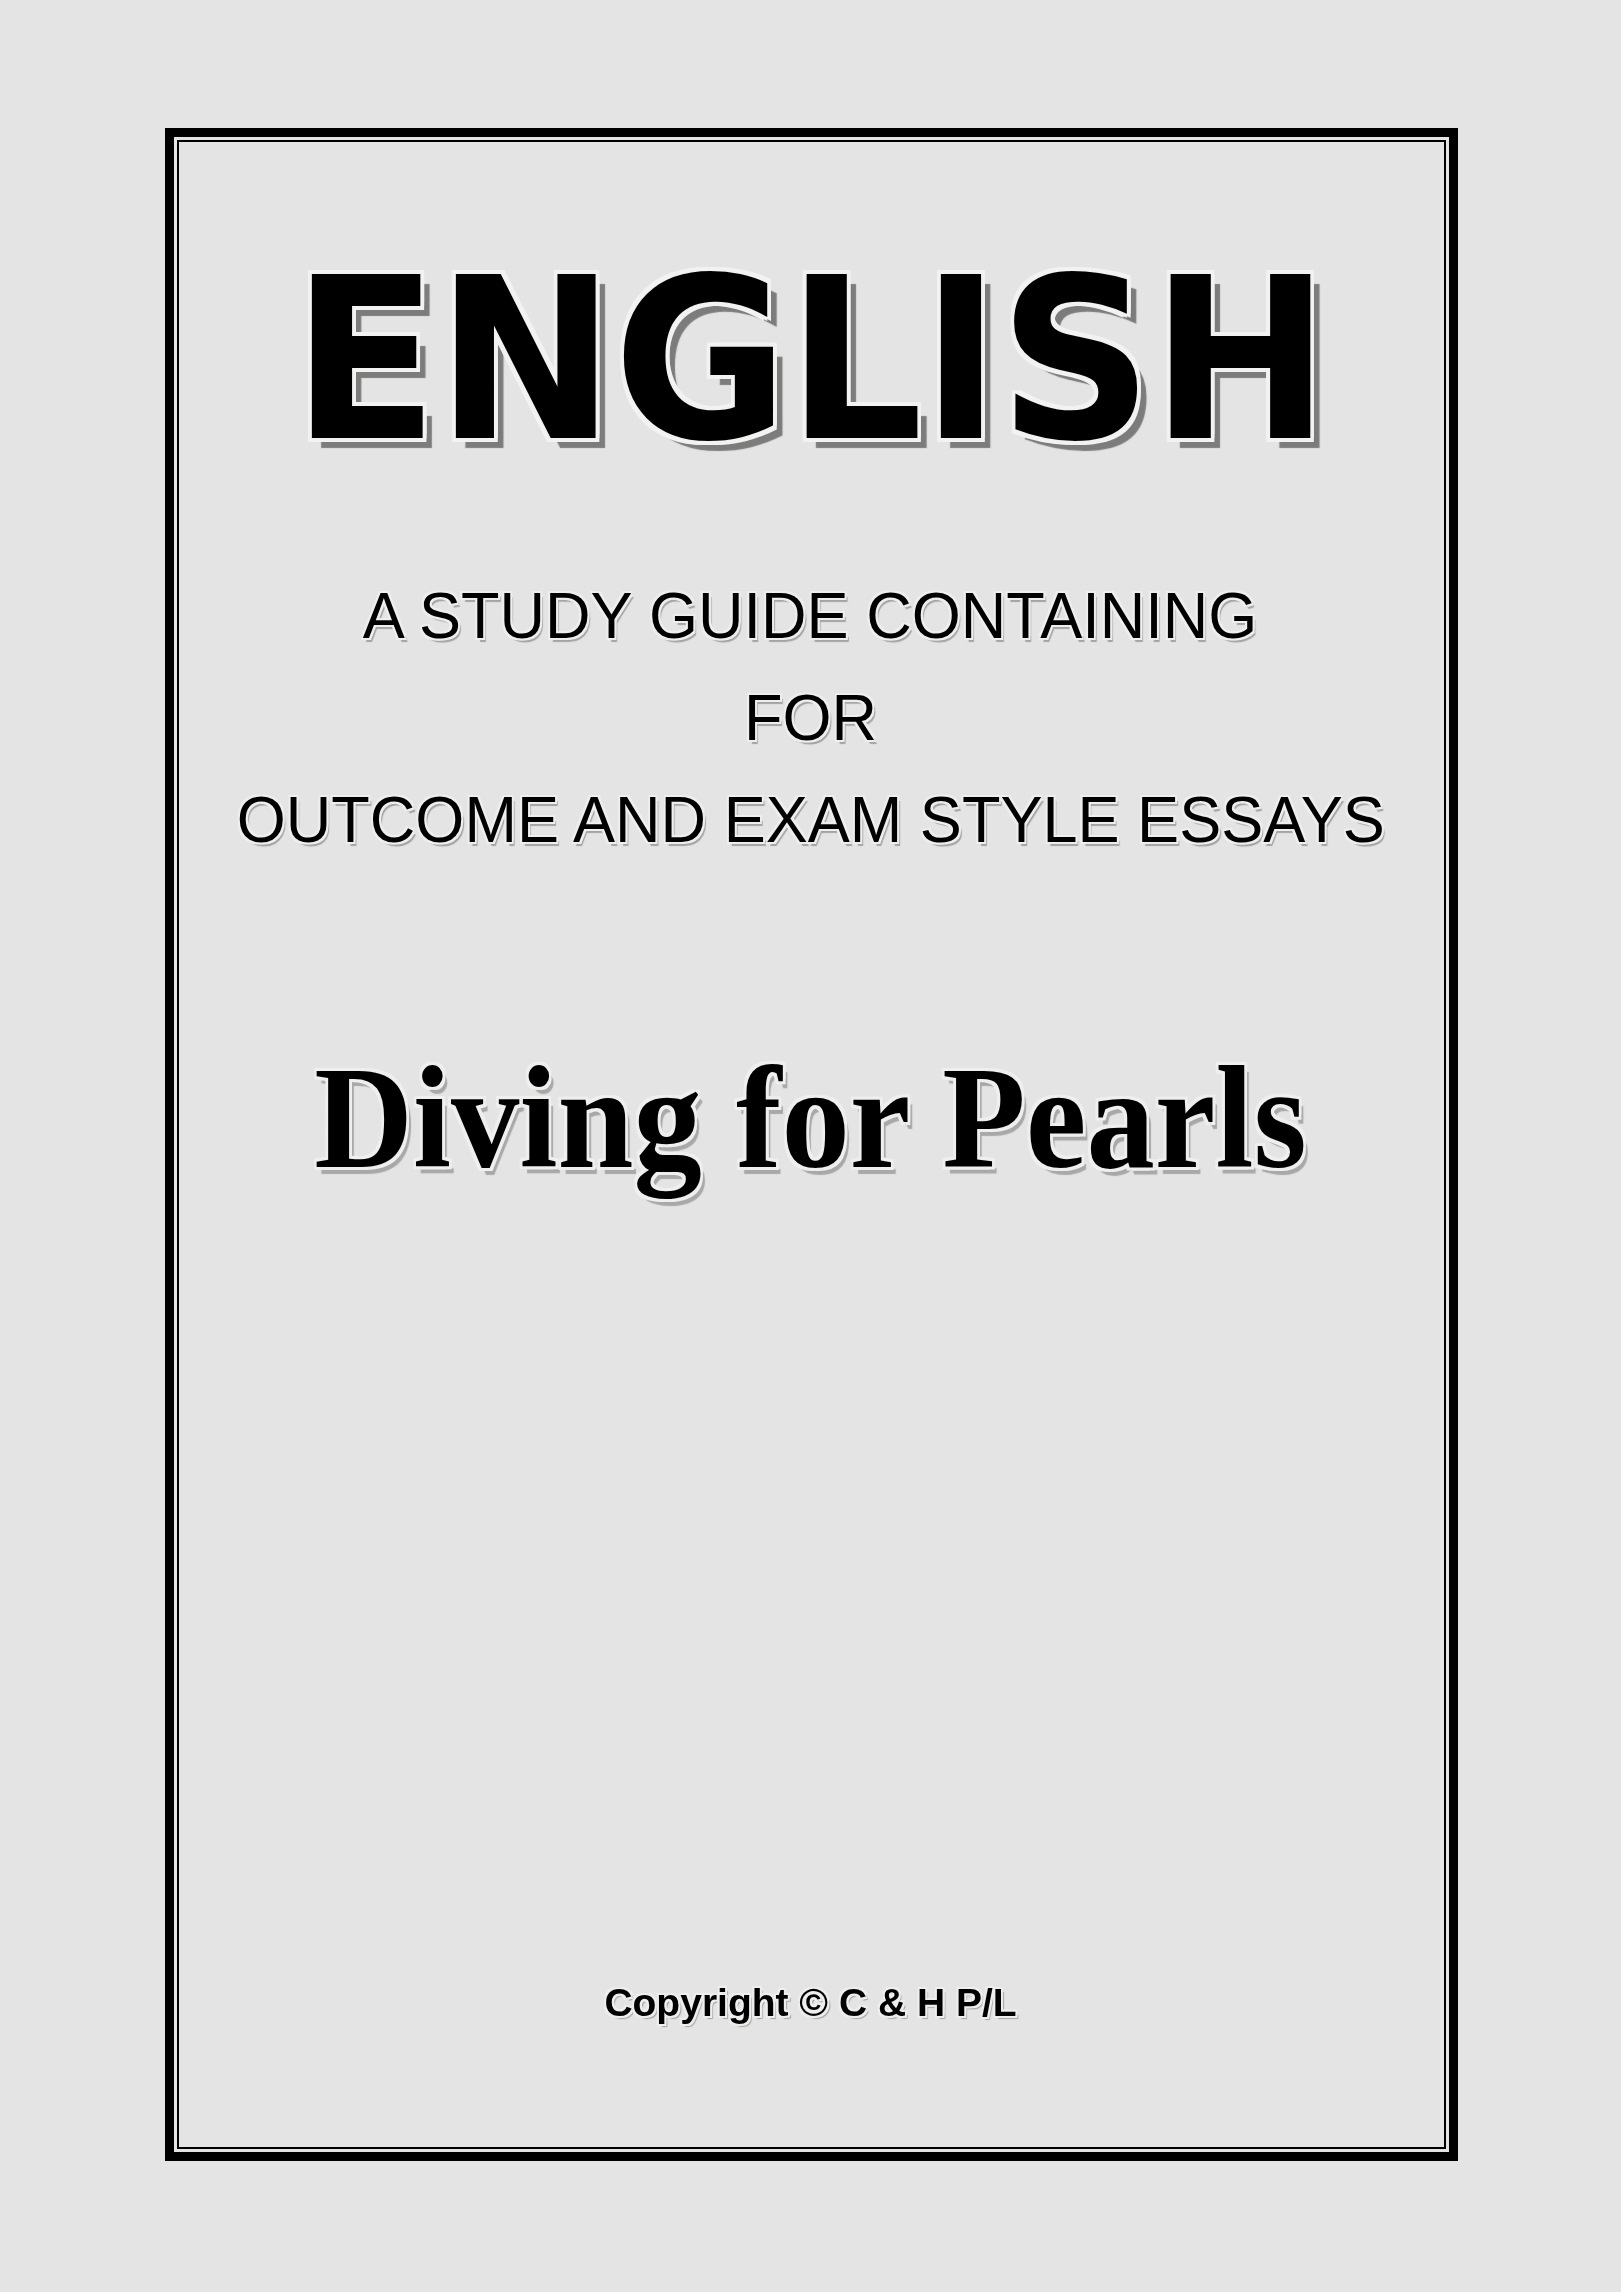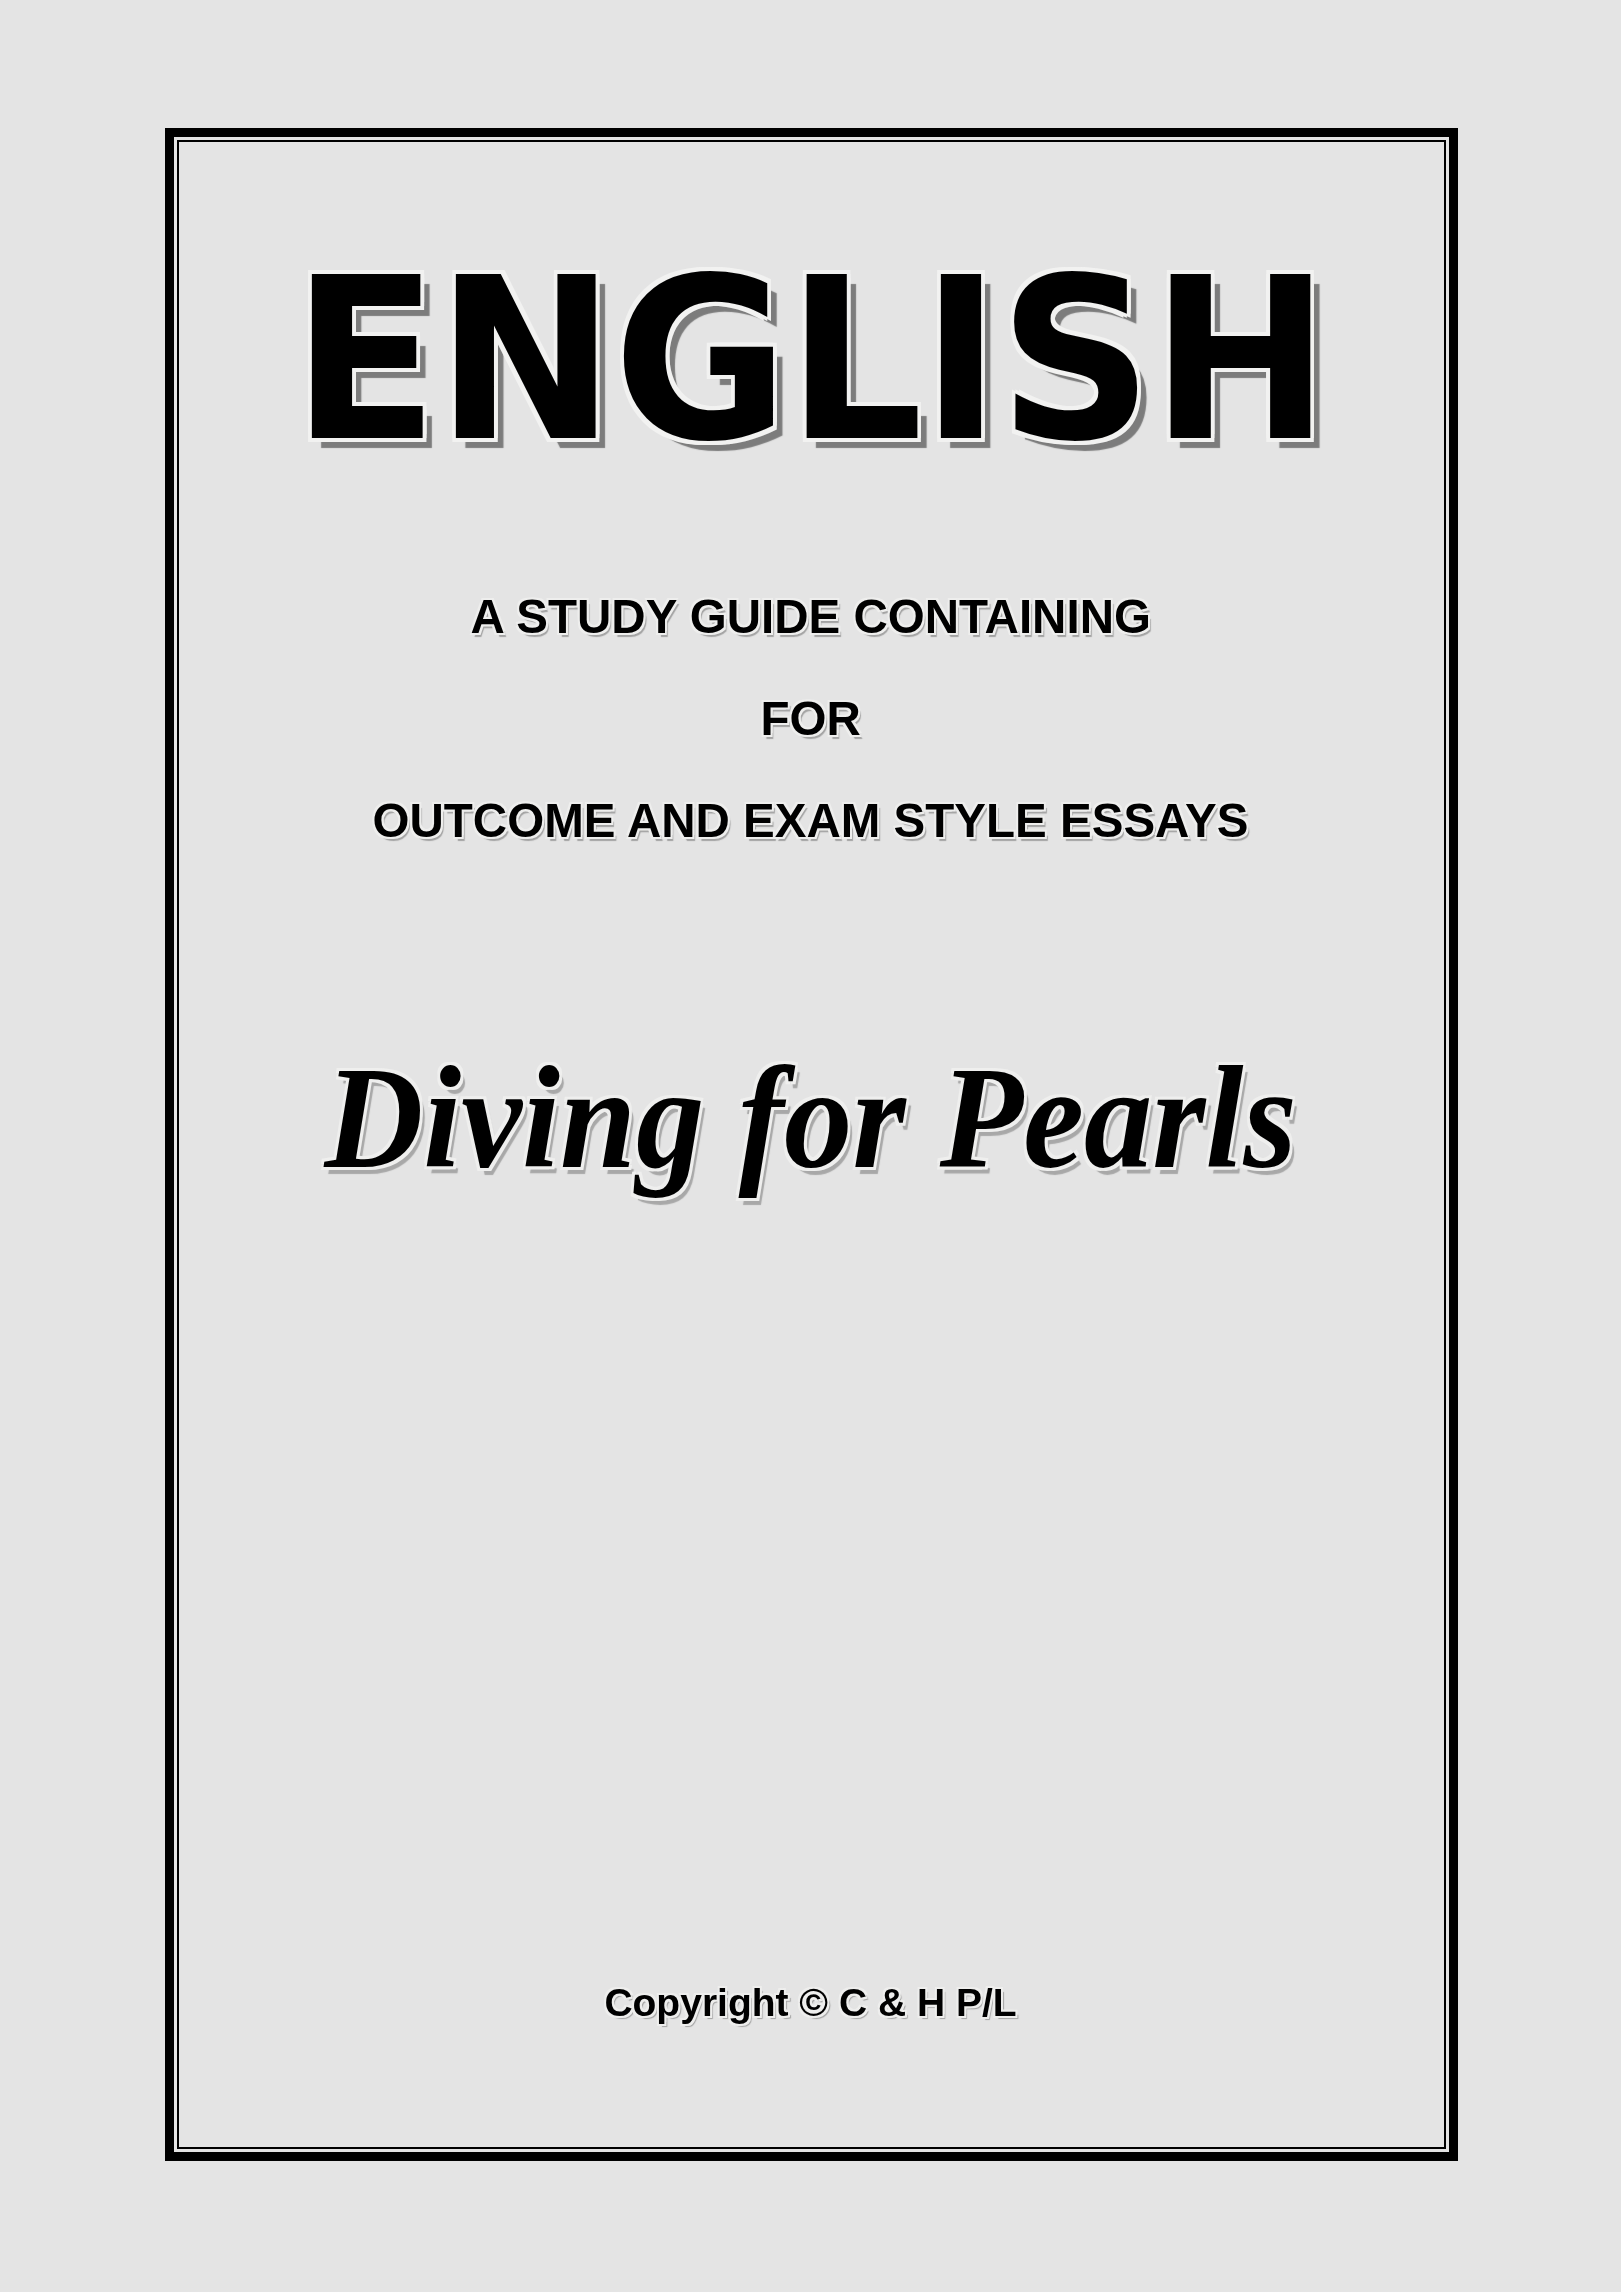--- a/index.html
+++ b/index.html
@@ -56,34 +56,33 @@
       -3.9px -3.9px 0 #f2f2f1, 3.9px -3.9px 0 #f2f2f1,
       -3.9px  3.9px 0 #f2f2f1, 3.9px  3.9px 0 #f2f2f1,
       -3.9px  0   0 #f2f2f1, 3.9px  0   0 #f2f2f1,
        0   -3.9px 0 #f2f2f1, 0    3.9px 0 #f2f2f1,
        9.8px 9.8px 1px #7c7c7c;
   }
   .subject-title .condense { transform: scaleX(0.95); }
 
   .subtitle-block {
     top: 565px;
-    font-weight: bold;
-    font-size: 49px;
+    font-weight: normal;
+    font-size: 65px;
     line-height: 102px;
     text-shadow:
       -2px -2px 0 #eeeeed, 2px -2px 0 #eeeeed,
       -2px  2px 0 #eeeeed, 2px  2px 0 #eeeeed,
        2.9px  3.9px 1px #a3a3a3;
   }
   .subtitle-block .condense { transform: scaleX(0.97); }
 
   .book-title {
     top: 1030px;
     font-family: "Liberation Serif", "DejaVu Serif", serif;
-    font-style: italic;
     font-weight: bold;
     font-size: 147px;
     line-height: 176px;
     text-shadow:
       -2.9px -2.9px 0 #efefee, 2.9px -2.9px 0 #efefee,
       -2.9px  2.9px 0 #efefee, 2.9px  2.9px 0 #efefee,
        4.9px  6.9px 1px #a8a8a8;
   }
   .book-title .condense { transform: scaleX(0.93); }
 

